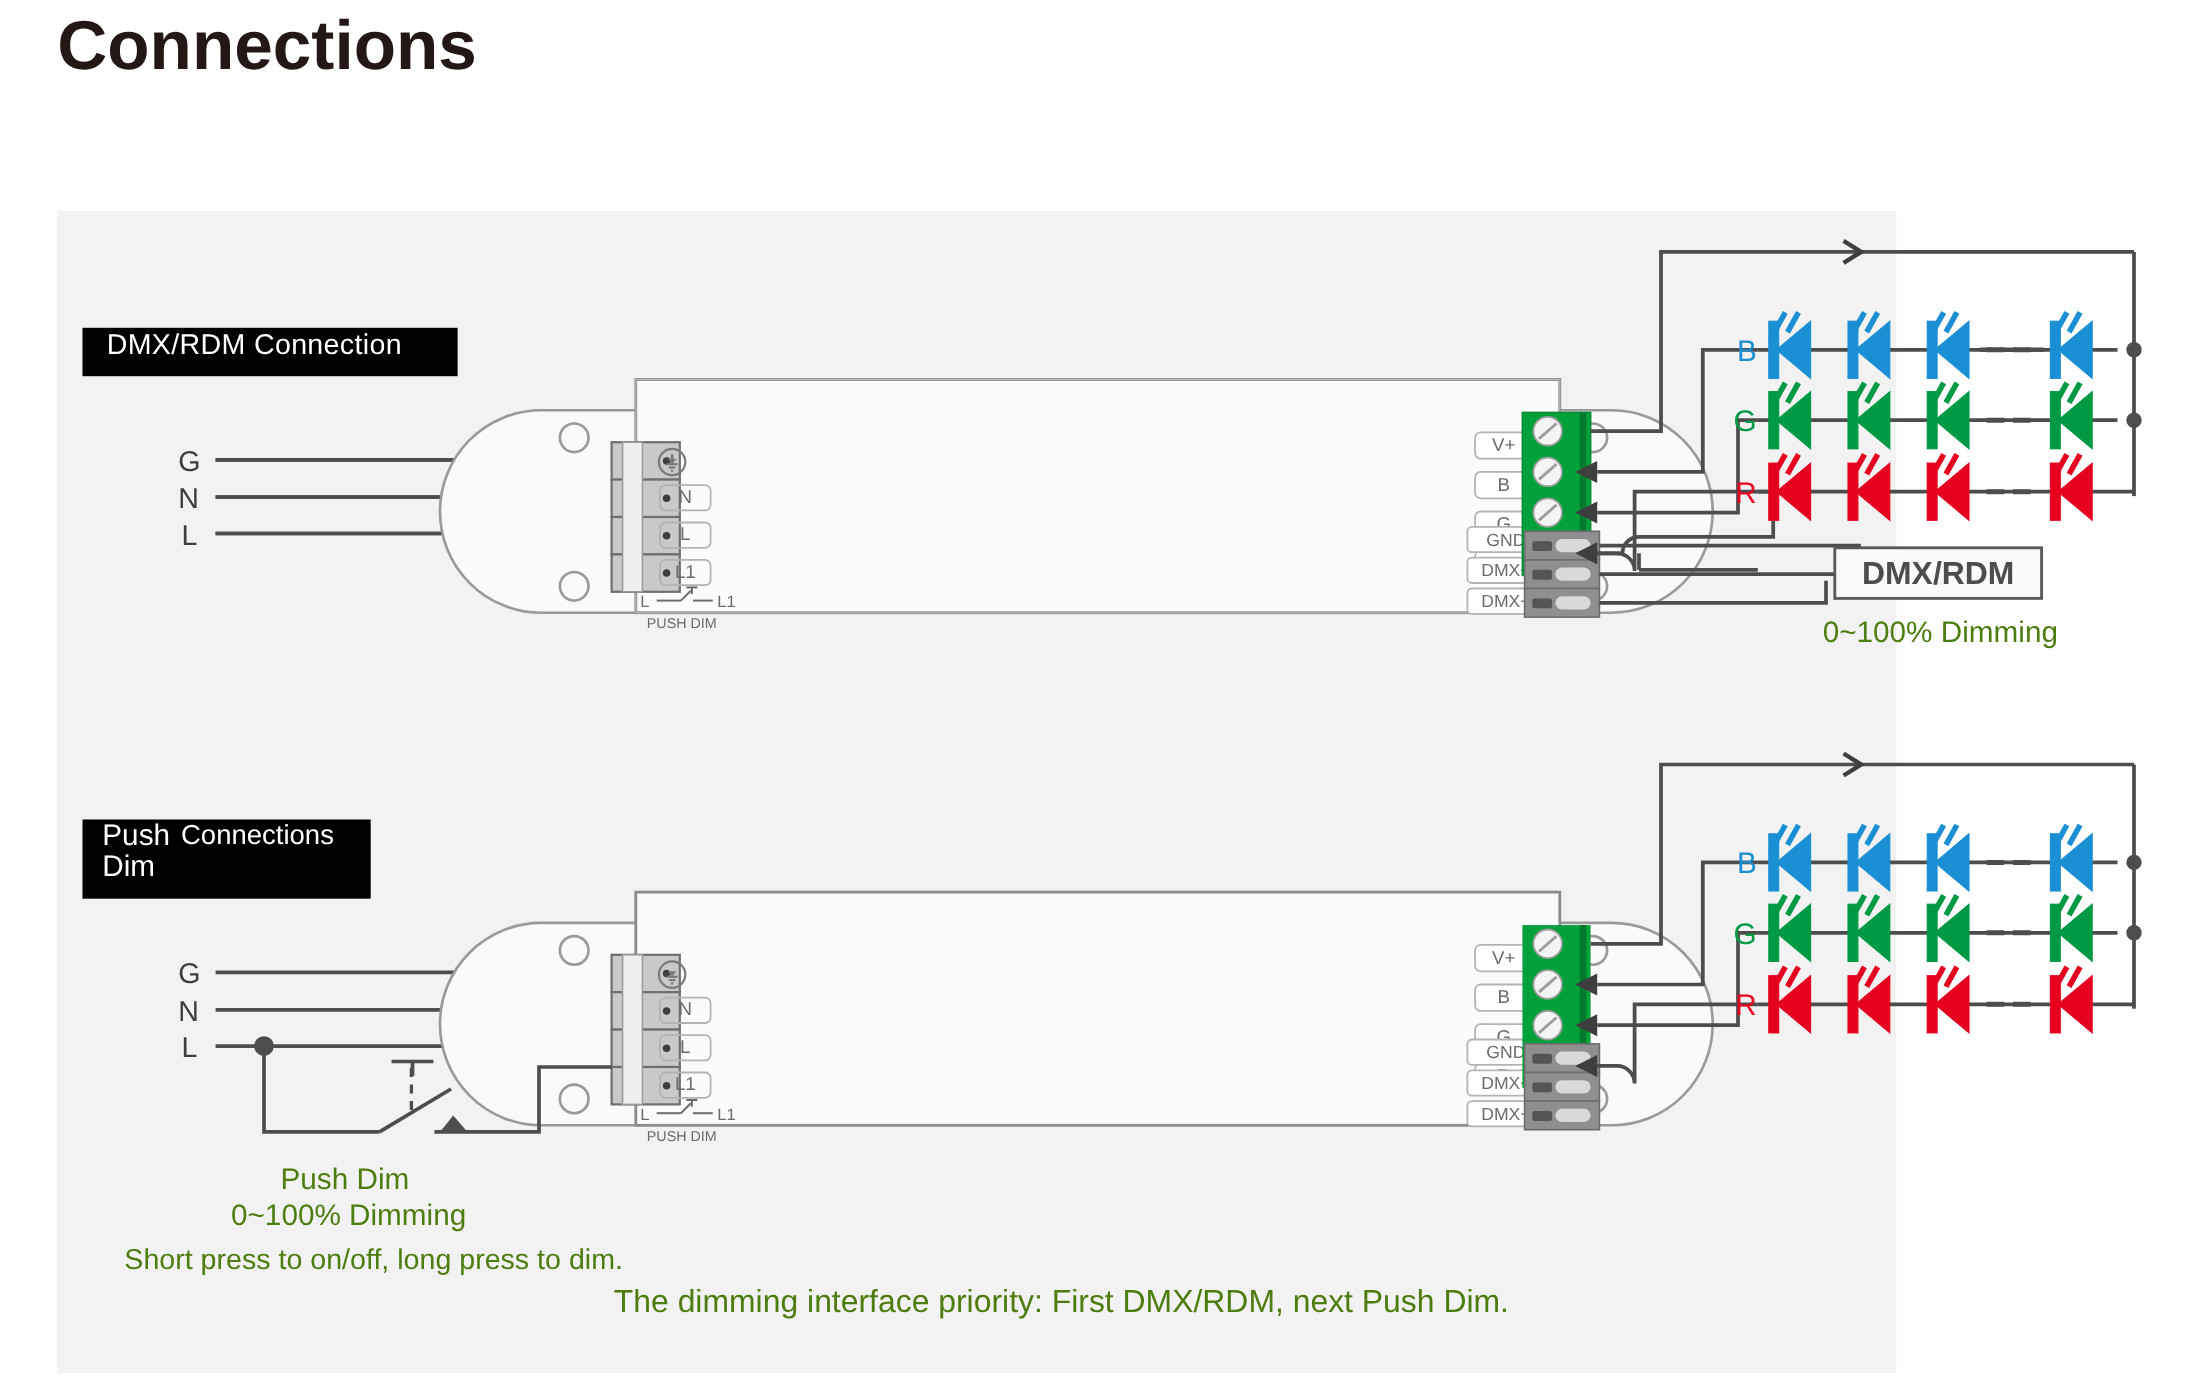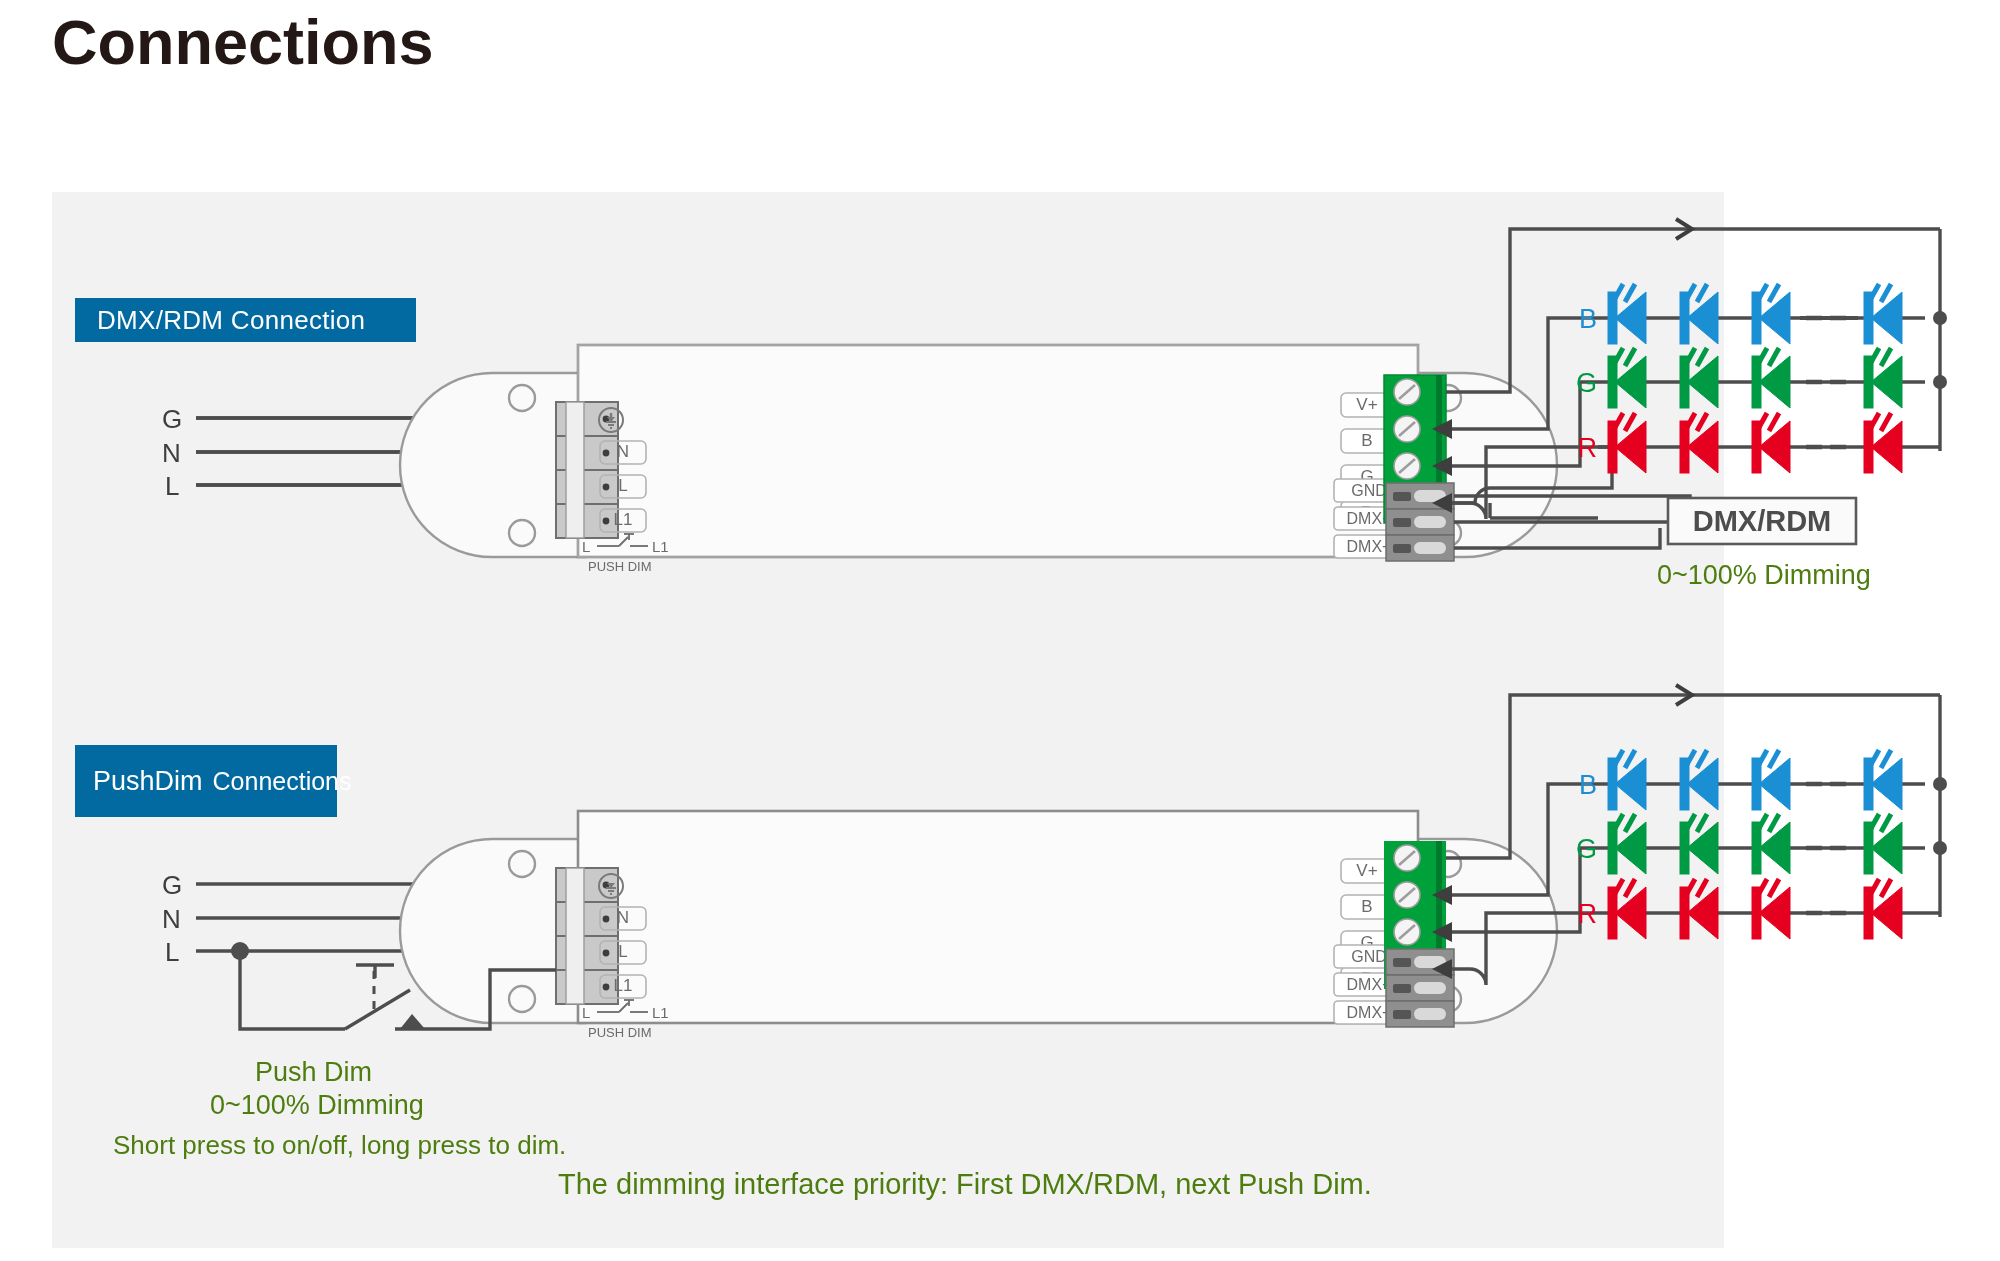--- a/index.html
+++ b/index.html
@@ -1,24 +1,24 @@
 <!DOCTYPE html>
 <html><head>
 <meta charset="utf-8">
 <style>
   html,body{margin:0;padding:0;background:#ffffff;}
   body{width:2000px;height:1261px;font-family:"Liberation Sans",sans-serif;overflow:hidden;}
   #root{position:relative;width:2000px;height:1261px;}
   #page-title{position:absolute;left:52px;top:6px;font-size:63px;font-weight:700;color:#231815;letter-spacing:0px;}
   #panel{position:absolute;left:52px;top:192px;width:1672px;height:1056px;background:#f2f2f2;}
   svg{position:absolute;left:0;top:0;}
-  .badge{position:absolute;background:#0369a1;color:#fff;display:flex;align-items:center;box-sizing:border-box;}
+  .badge{position:absolute;background:#000000;color:#fff;display:flex;box-sizing:border-box;}
   #badge-dmx{left:75px;top:298px;width:341px;height:44px;padding-left:22px;font-size:26px;letter-spacing:.3px;}
   #badge-push{left:75px;top:745px;width:262px;height:72px;padding-left:18px;font-size:25px;}
-  #badge-push .stack{display:flex;line-height:1.05;font-size:27px;margin-right:10px;}
+  #badge-push .stack{display:flex;flex-direction:column;line-height:1.05;font-size:27px;margin-right:10px;}
   .cap{position:absolute;color:#4d7c0f;}
   #cap-dim1{left:1657px;top:560px;font-size:27px;}
   #cap-pushdim{left:255px;top:1057px;font-size:27px;}
   #cap-dim2{left:210px;top:1090px;font-size:27px;}
   #cap-short{left:113px;top:1130px;font-size:26px;}
   #cap-priority{left:558px;top:1168px;font-size:29px;}
   .wlbl{position:absolute;font-size:26px;color:#3e3e3e;}
 </style>
 </head>
 <body>

